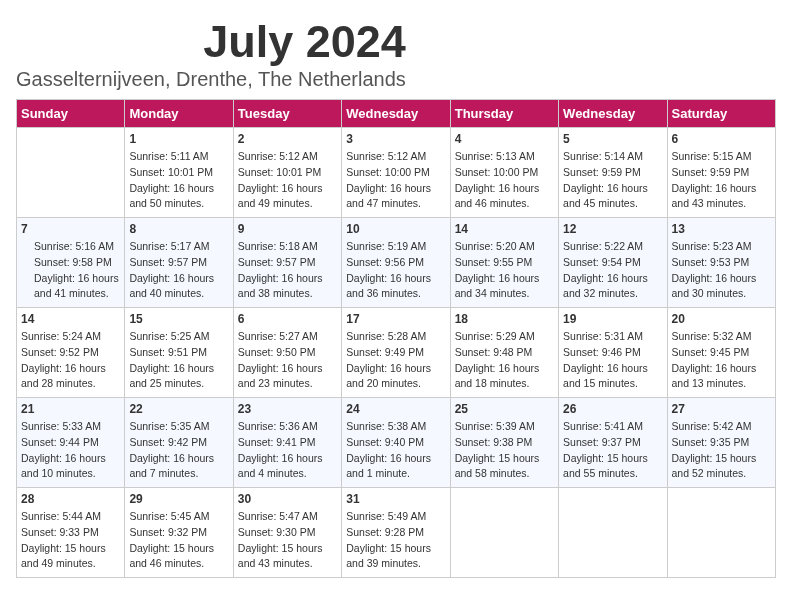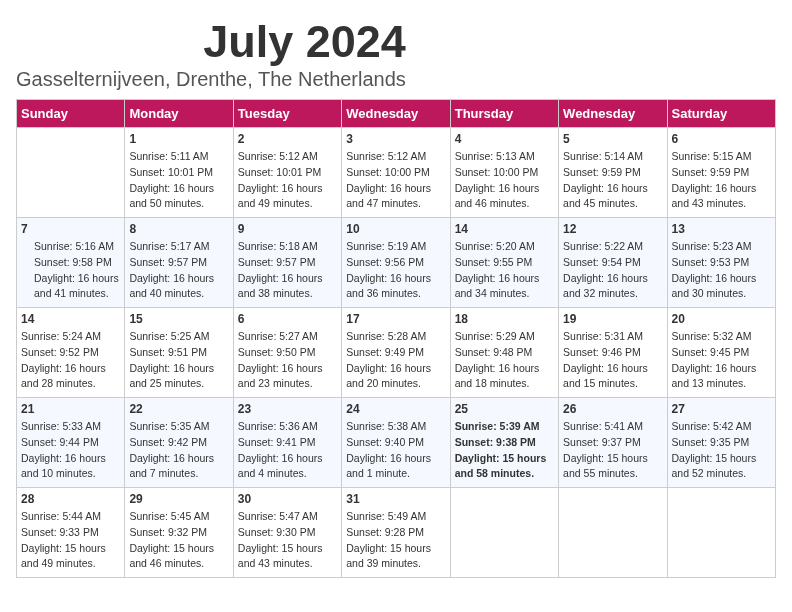--- a/index.html
+++ b/index.html
@@ -281,21 +281,21 @@
         </td>
         <td>
           <div class="day-num">24</div>
           <div class="day-info" style="white-space: pre-line;">Sunrise: 5:38 AM
 Sunset: 9:40 PM
 Daylight: 16 hours
 and 1 minute.</div>
         </td>
         <td>
           <div class="day-num">25</div>
-          <div class="day-info" style="white-space: pre-line; font-weight: bold;">Sunrise: 5:39 AM
+          <div class="day-info" style="white-space: pre-line;">Sunrise: 5:39 AM
 Sunset: 9:38 PM
 Daylight: 15 hours
 and 58 minutes.</div>
         </td>
         <td>
           <div class="day-num">26</div>
           <div class="day-info" style="white-space: pre-line;">Sunrise: 5:41 AM
 Sunset: 9:37 PM
 Daylight: 15 hours
 and 55 minutes.</div>

